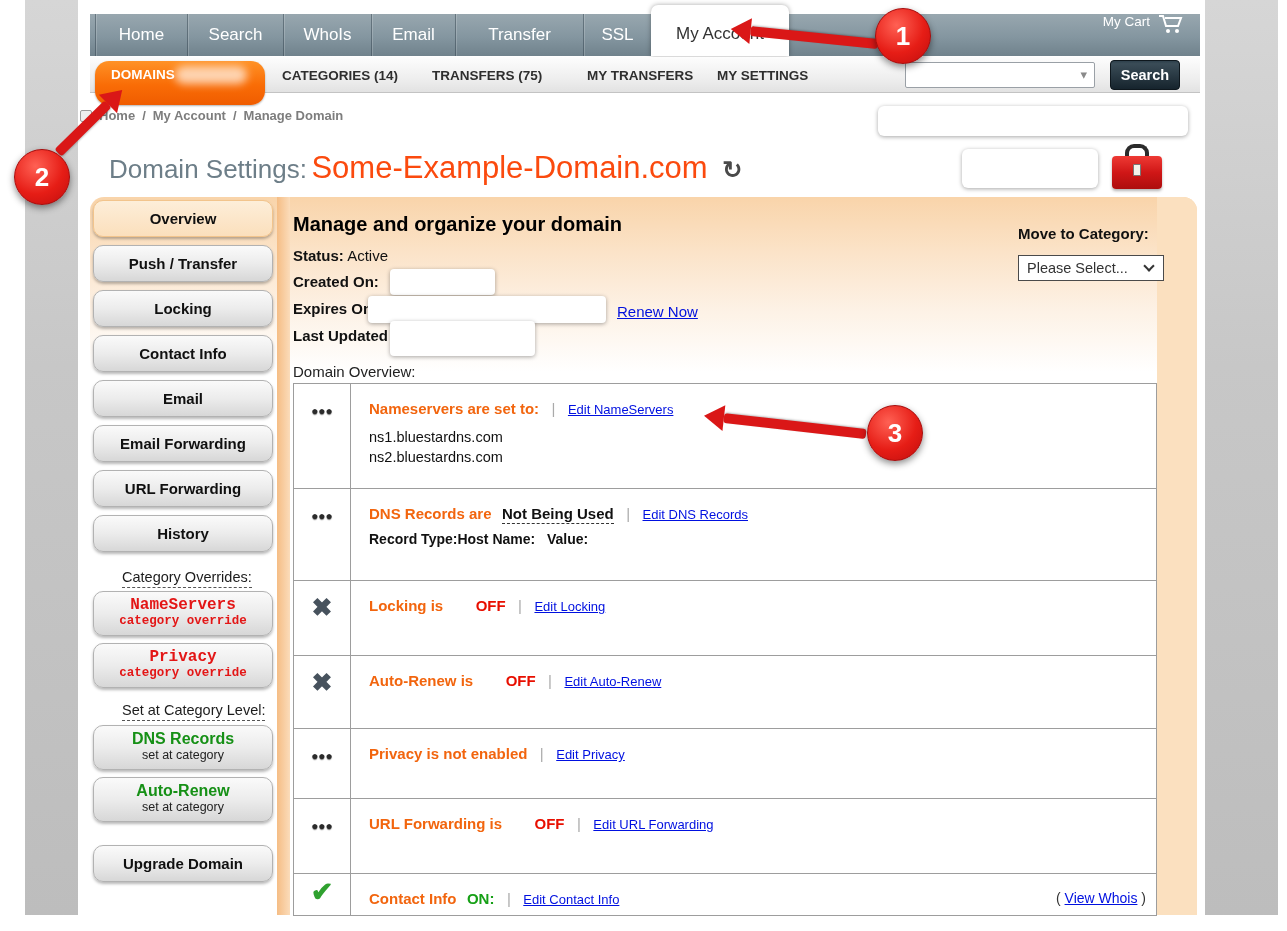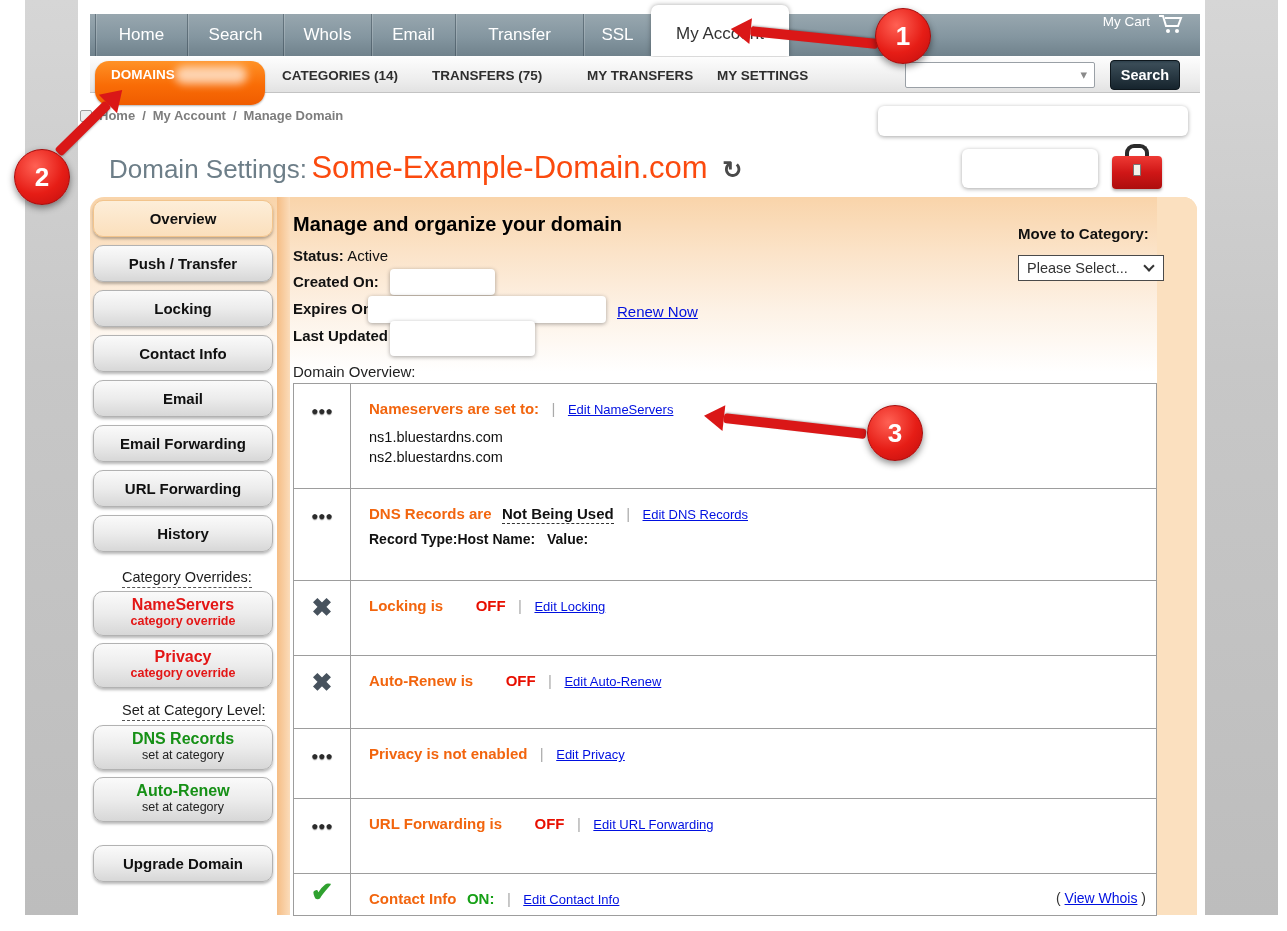--- a/index.html
+++ b/index.html
@@ -65,21 +65,21 @@
 
   
   .side-btn { position:absolute; left:3px; width:180px; height:37px; border-radius:10px; text-align:center;
     background:linear-gradient(180deg,#fafafa 0%,#ececec 50%,#d7d7d7 100%); border:1px solid #b2b2b2;
     box-shadow:0 2px 3px rgba(0,0,0,.28); font-size:15px; font-weight:bold; color:#101010; line-height:35px; cursor:pointer; }
   .side-btn.active { background:linear-gradient(180deg,#fdeed9 0%,#fbdfbc 100%); border:1px solid #f2c astray; border:1px solid #f2c48c; }
   .side-heading { position:absolute; left:8px; font-size:14.5px; color:#1c1c1c; border-bottom:1px dashed #555; padding-bottom:2px;margin-left:24px; }
   .side-btn.two-line { height:45px; line-height:normal; padding-top:4px; }
   .ov-title { font-size:16px; font-weight:bold; line-height:18px; }
   .ov-sub { font-size:12.5px; line-height:14px; }
-  .red-t { color:#e31616; }
+  .red-t { color:#e31616;font-family:Liberation Mono, monospace; }
   .green-t { color:#169016; }
   .dark-sub { color:#222; font-weight:normal; }
 
   
   .heading { position:absolute; left:203px; top:16px; font-size:20px; font-weight:bold; color:#000; }
   .info-line { position:absolute; left:203px; font-size:15px; color:#111; }
   .info-line b { font-weight:bold; }
   .renew { position:absolute; left:527px; top:106px; font-size:15px; color:#0010dd; text-decoration:underline; cursor:pointer; }
   .box-c { left:300px; top:72px; width:105px; height:26px; border-radius:4px; }
   .dash-c { position:absolute; left:300px; top:99px; width:72px; border-bottom:1px dashed #666; }

